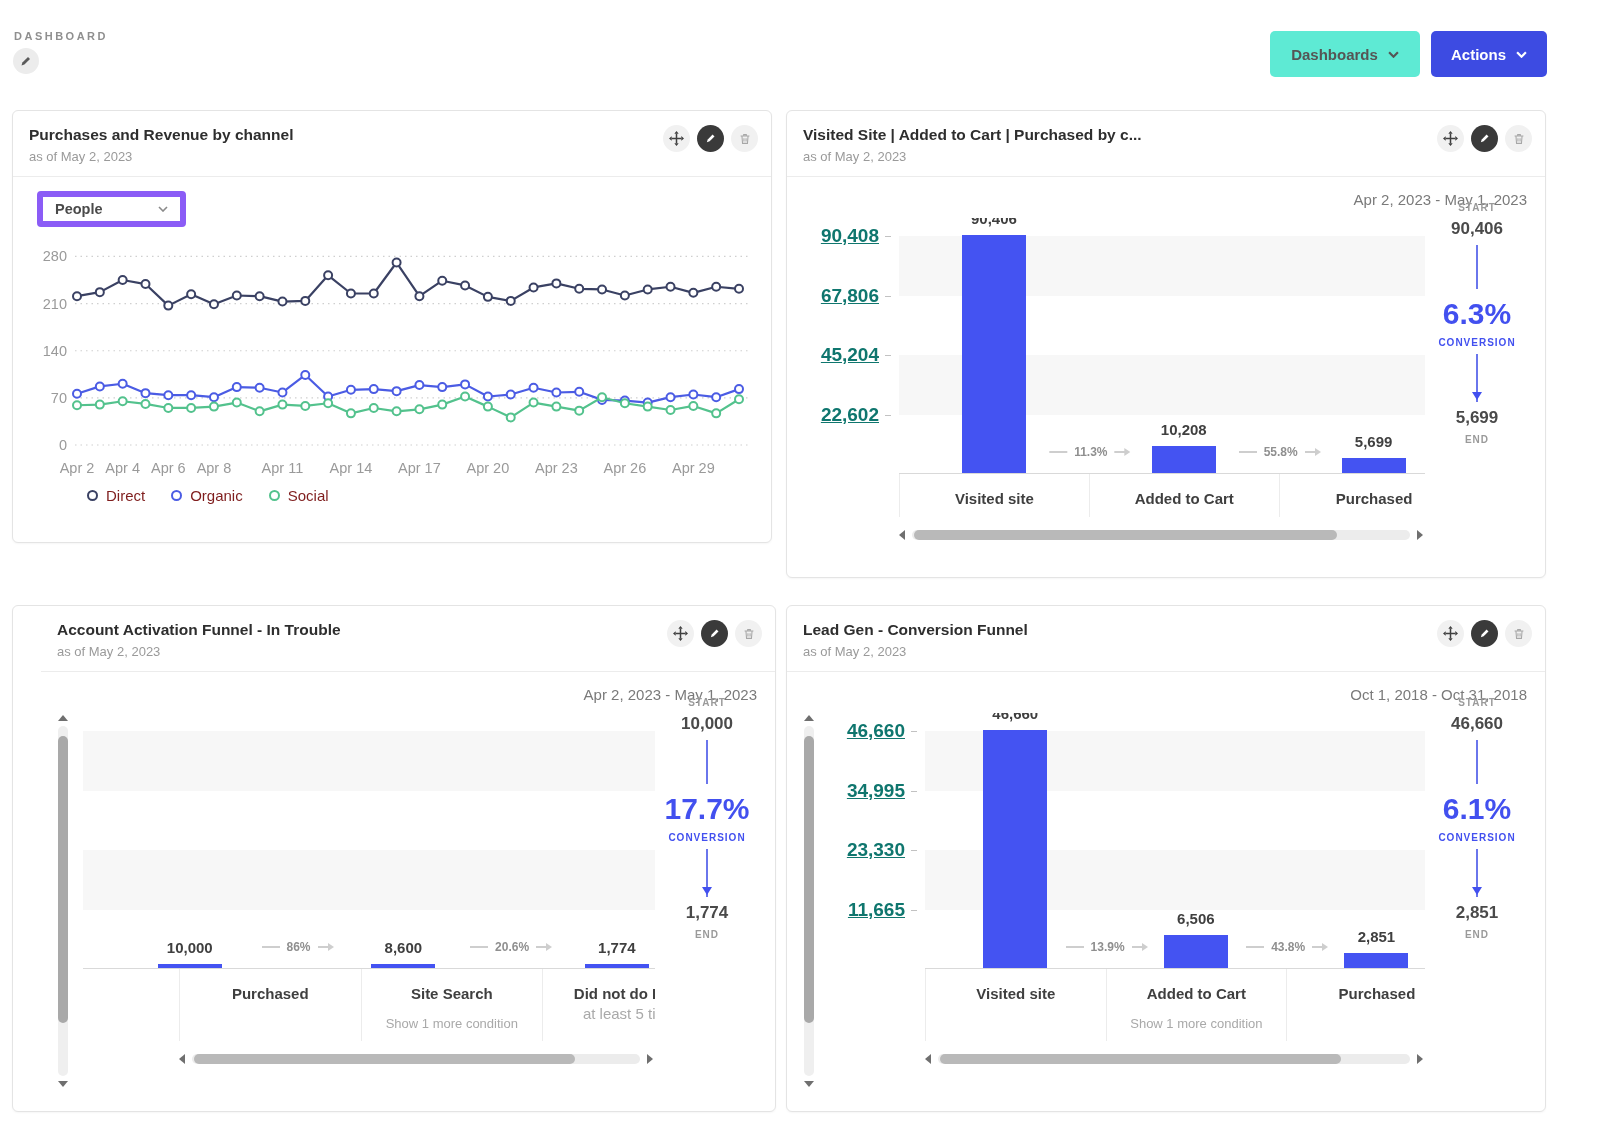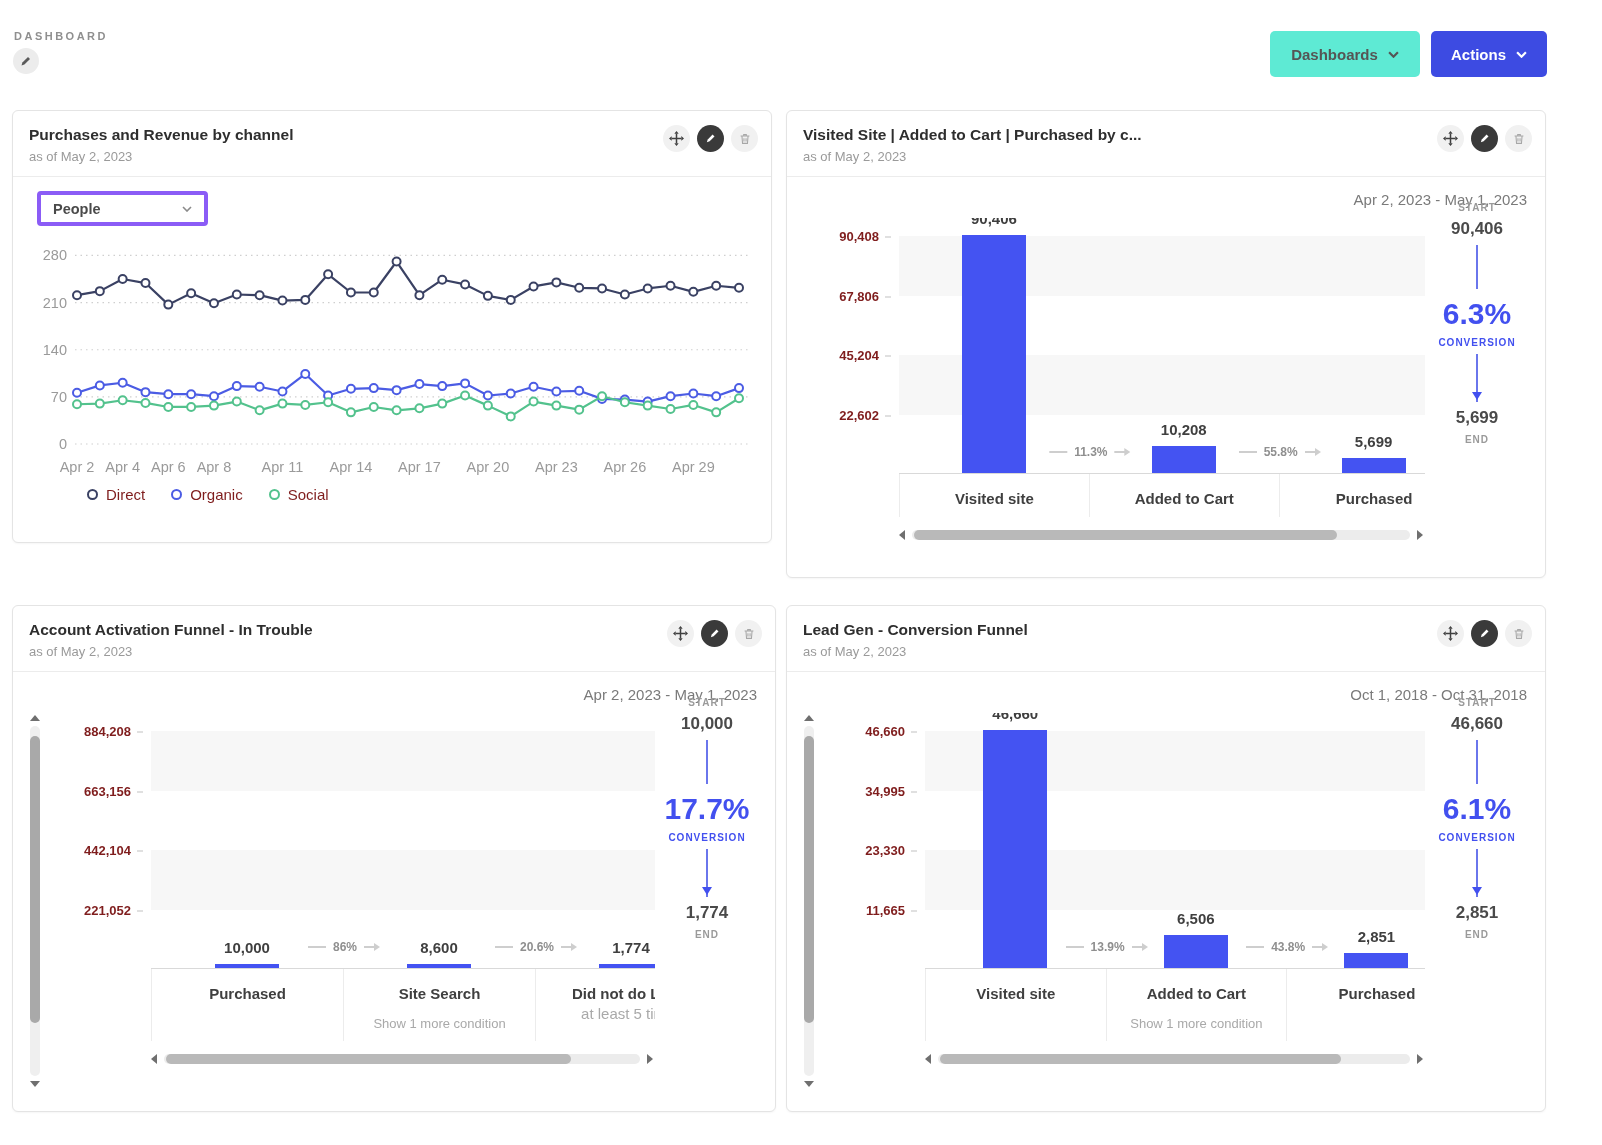--- a/index.html
+++ b/index.html
@@ -18,35 +18,35 @@
   .panel{position:absolute;background:#fff;border:1px solid #e4e4e4;border-radius:6px;box-shadow:0 1px 2px rgba(0,0,0,.04);box-sizing:border-box;}
   .panel-head{position:relative;padding:15px 16px 12px;border-bottom:1px solid #ececec;}
   .panel-title{font-size:15.5px;font-weight:bold;color:#2e2e2e;margin:0;}
   .panel-sub{font-size:13px;color:#9a9a9a;margin-top:5px;}
   .panel-actions{position:absolute;right:13px;top:14px;display:flex;gap:7px;}
   .icon-btn{width:27px;height:27px;border-radius:50%;background:#f1f1f1;display:flex;align-items:center;justify-content:center;cursor:pointer;}
   .icon-btn.dark{background:#3a3a3a;}
   .panel-body{padding:0 16px 14px;}
 
   
-  .dropdown{margin:14px 0 4px 8px;width:171px;height:35px;border:4px solid #8b5cf6;border-radius:4px;display:flex;align-items:center;justify-content:space-between;padding:12px 12px;box-sizing:border-box;cursor:pointer;}
+  .dropdown{margin:14px 0 4px 8px;width:149px;height:35px;border:6px solid #8b5cf6;border-radius:4px;display:flex;align-items:center;justify-content:space-between;padding:12px 12px;box-sizing:border-box;cursor:pointer;}
   .dropdown span{font-size:14.5px;font-weight:bold;color:#4a4a4a;}
   .legend{display:flex;gap:26px;margin:2px 0 0 58px;}
   .legend-item{display:flex;align-items:center;gap:8px;cursor:pointer;}
   .legend-marker{width:7px;height:7px;border-radius:50%;border:2.5px solid #000;background:#fff;}
   .legend-label{font-size:15px;color:#7f1d1d;}
 
   
   .frange{font-size:15px;color:#7a7a7a;text-align:right;padding:14px 2px 10px 0;}
   .fmain{display:flex;align-items:flex-start;}
   .fcenter{flex:1;min-width:0;display:flex;flex-direction:column;}
   .fclip{overflow:hidden;}
   .frow{display:flex;height:256px;}
   .faxis{width:96px;position:relative;flex:none;}
-  .ytick{position:absolute;right:8px;transform:translateY(-50%);font-size:13px;font-weight:bold;color:#7f1d1d;white-space:nowrap;}
+  .ytick{position:absolute;right:8px;transform:translateY(-50%);font-size:19px;font-weight:bold;color:#0f766e;white-space:nowrap;text-decoration:underline;}
   .ytick:after{content:"";display:inline-block;width:6px;height:1px;background:#c2c2c2;margin-left:6px;vertical-align:middle;}
   .fplot{position:relative;flex:1;border-bottom:1px solid #d9d9d9;}
   .band{position:absolute;left:0;right:0;background:#f7f7f7;}
   .fbar{position:absolute;bottom:0;width:64px;transform:translateX(-50%);background:#4453f2;}
   .fval{position:absolute;transform:translateX(-50%);font-size:15px;font-weight:bold;color:#3f3f3f;white-space:nowrap;}
   .trans{position:absolute;transform:translateX(-50%);bottom:14px;display:flex;align-items:center;gap:7px;font-size:12px;font-weight:bold;color:#8f8f8f;white-space:nowrap;}
   .trans .dash{width:18px;height:2px;background:#cecece;}
   .trans .arr{width:14px;height:2px;background:#cecece;position:relative;}
   .trans .arr:after{content:"";position:absolute;right:-6px;top:-3px;border:4px solid transparent;border-left:6px solid #cecece;}
   .flabels{display:flex;}
@@ -350,21 +350,21 @@
         <div class="s-pct">6.3%</div>
         <div class="s-cap blue">CONVERSION</div>
         <div class="s-line arrow"></div>
         <div class="s-val">5,699</div>
         <div class="s-cap">END</div>
       </div>
     </div>
   </div>
 </section>
 
-<section class="panel" style="left:12px;top:605px;width:764px;height:507px;">
+<section class="panel" style="left:12px;top:605px;width:764px;height:507px;padding-left:28px;">
   <div class="panel-head">
     <h2 class="panel-title">Account Activation Funnel - In Trouble</h2>
     <div class="panel-sub">as of May 2, 2023</div>
     <div class="panel-actions">
         <div class="icon-btn">
           <svg width="15" height="15" viewBox="0 0 16 16">
             <path d="M8 3v10M3 8h10" stroke="#3f3f3f" stroke-width="1.6"></path>
             <path d="M8 0l2.3 2.9H5.7zM8 16l-2.3-2.9h4.6zM0 8l2.9-2.3v4.6zM16 8l-2.9 2.3V5.4z" fill="#3f3f3f"></path>
           </svg>
         </div>
@@ -387,26 +387,20 @@
         <div class="varrow up"></div>
         <div class="vtrack">
             <div class="vthumb"></div>
           </div>
         <div class="varrow down"></div>
       </div>
       <div class="fcenter">
         <div class="fclip">
           <div class="finner" style="width:112%;">
               <div class="frow">
-                <div class="faxis">
-                  <span class="ytick" style="top: 18px;">884,208</span>
-                  <span class="ytick" style="top: 77.5px;">663,156</span>
-                  <span class="ytick" style="top: 137px;">442,104</span>
-                  <span class="ytick" style="top: 196.5px;">221,052</span>
-                </div>
                 <div class="fplot">
                   <div class="band" style="top: 18px; height: 59.5px;"></div>
                   <div class="band" style="top: 137px; height: 59.5px;"></div>
                   <div class="fbar" style="left: 16.6667%; height: 4px;"></div>
                   <div class="fval" style="left: 16.6667%; bottom: 12px;">10,000</div>
                   <div class="fbar" style="left: 50%; height: 4px;"></div>
                   <div class="fval" style="left: 50%; bottom: 12px;">8,600</div>
                   <div class="fbar" style="left: 83.3333%; height: 4px;"></div>
                   <div class="fval" style="left: 83.3333%; bottom: 12px;">1,774</div>
                   <div class="trans" style="left: 33.3333%;">

